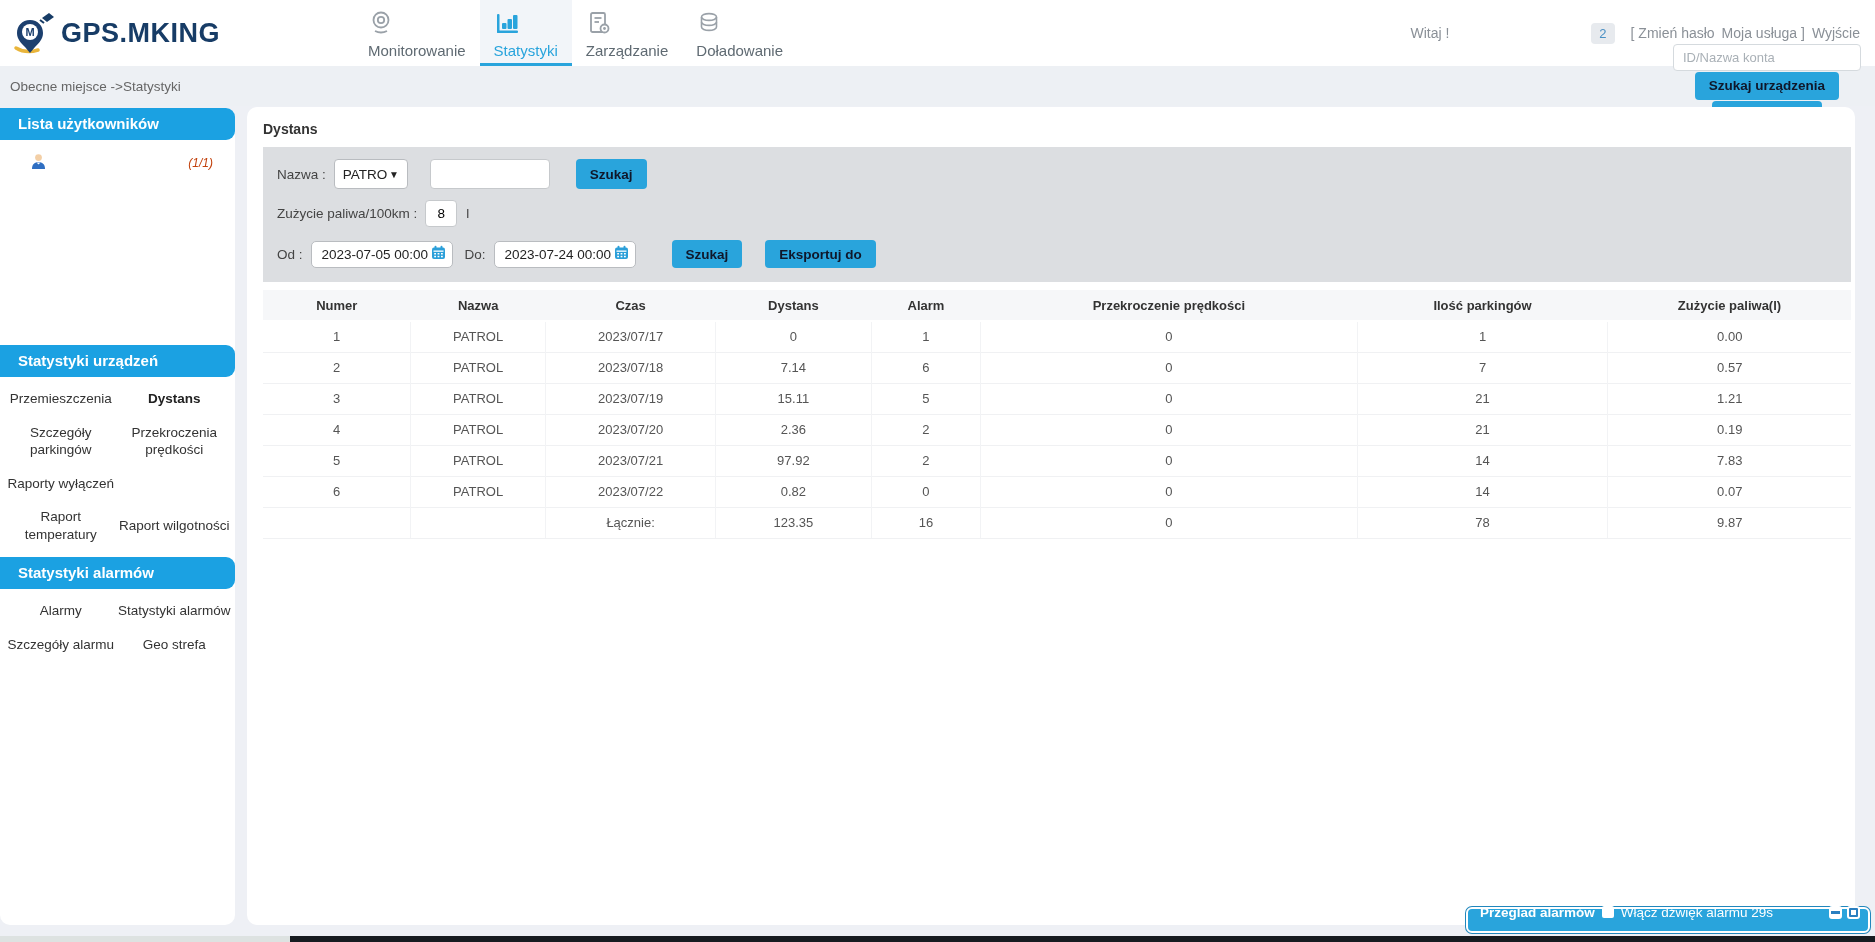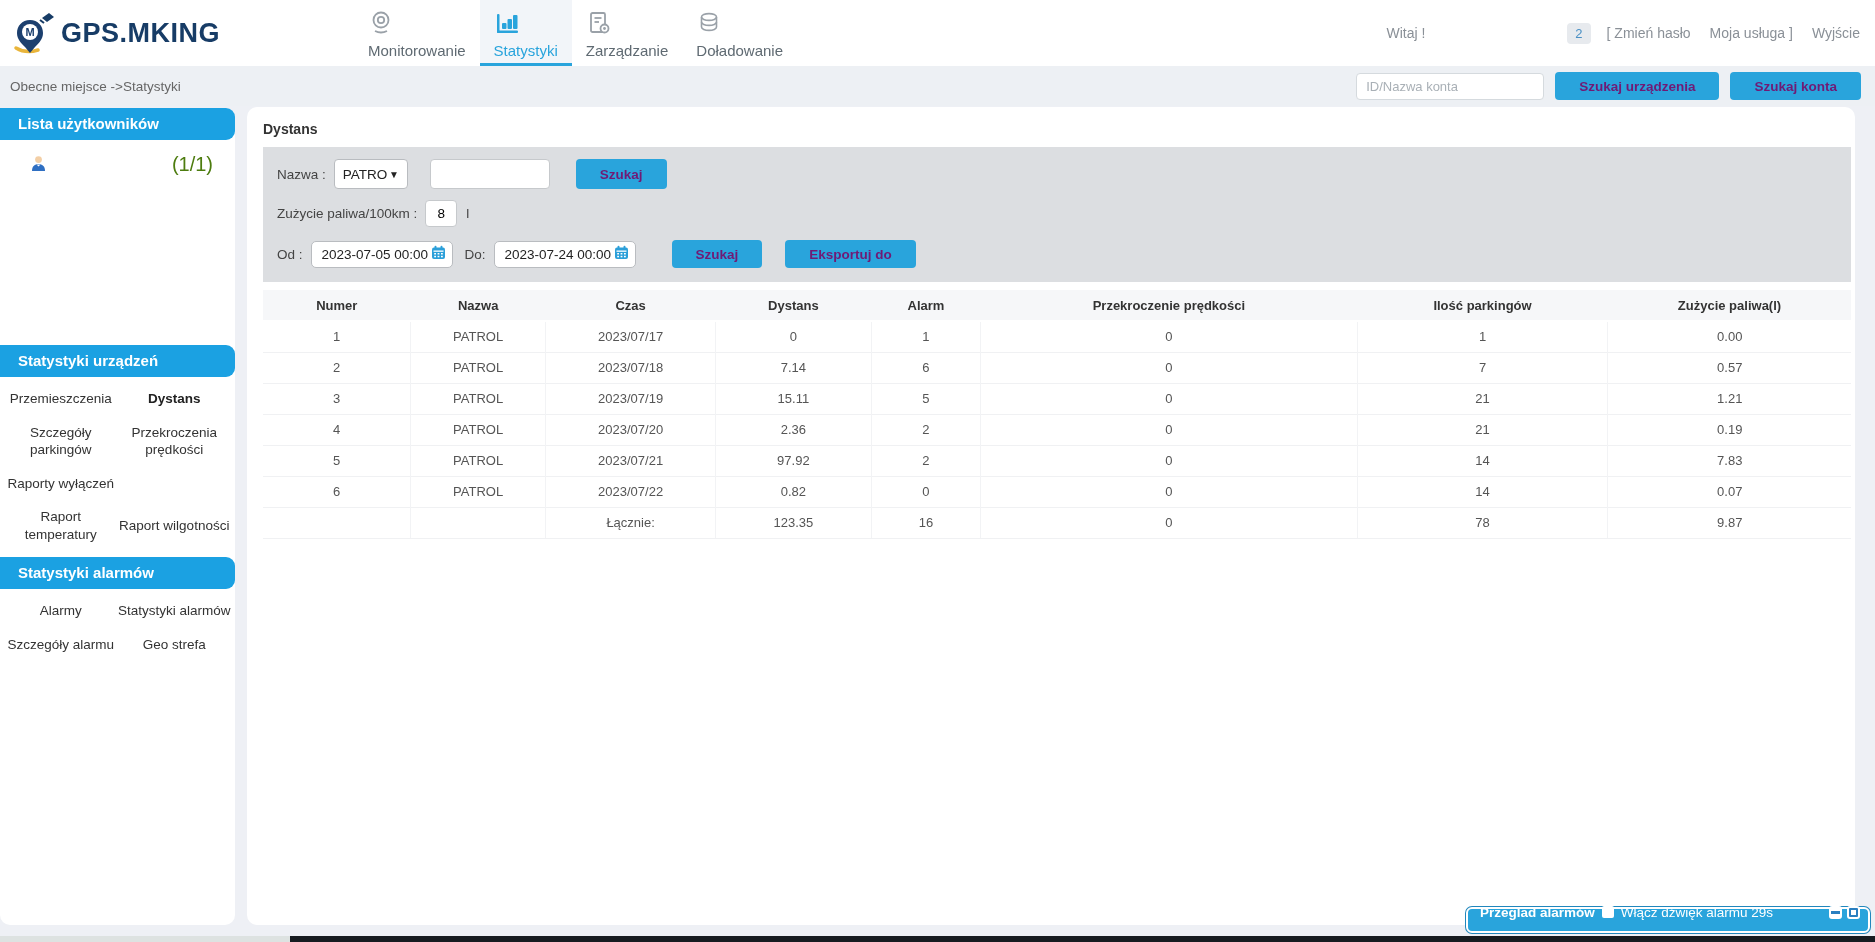--- a/index.html
+++ b/index.html
@@ -16,36 +16,36 @@
   .logo { display:flex; align-items:center; padding-left:12px; width:242px; }
   .logo-text { font-size:27px; font-weight:bold; color:#173c66; letter-spacing:.5px; margin-left:3px; }
   .main-nav { display:flex; margin-left:112px; }
   .tab { padding:9px 14px 0; display:flex; flex-direction:column; align-items:flex-start; gap:5px; cursor:pointer; }
   .tab .ticon { height:28px; display:flex; align-items:center; }
   .tab .tlabel { font-size:15px; color:#5f6a72; white-space:nowrap; }
   .tab.active { background:#f2f5f9; border-bottom:3px solid #29a4dc; }
   .tab.active .tlabel { color:#29a4dc; }
   .header-right { margin-left:auto; display:flex; align-items:center; color:#8a9097; font-size:14px; padding-right:15px; }
   .badge { margin-left:142px; background:#e7eaee; color:#4a90c4; border-radius:4px; padding:3px 8px; font-size:13px; }
-  .hlinks { margin-left:16px; display:flex; gap:19px; white-space:nowrap; }
+  .hlinks { margin-left:16px; display:flex; gap:7px; white-space:nowrap; }
   .hlinks span { cursor:pointer; }
   
   .crumb-bar { height:40px; background:#edf0f4; display:flex; align-items:center; padding:0 14px 0 10px; }
   .crumb { color:#666; font-size:13.5px; }
-  .crumb-right { margin-left:auto; display:flex; align-items:center; gap:11px; }
+  .crumb-right { margin-left:auto; display:flex; align-items:center; gap:1px;flex-direction:column; }
   .search-input { width:188px; height:27px; border:1px solid #d5dade; border-radius:4px; background:#fff; padding:0 9px; font-size:13px; font-family:"Liberation Sans",sans-serif; color:#333; }
   .search-input::placeholder { color:#a9b0b6; }
-  .btn { background:#29a4dc; color:#701a75; font-weight:bold; border:none; border-radius:4px; height:28px; padding:0 24px; font-size:13.5px; cursor:pointer; font-family:"Liberation Sans",sans-serif; white-space:nowrap; }
+  .btn { background:#29a4dc; color:#0f172a; font-weight:bold; border:none; border-radius:4px; height:28px; padding:0 14px; font-size:13.5px; cursor:pointer; font-family:"Liberation Sans",sans-serif; white-space:nowrap; }
   
   .content { display:flex; align-items:flex-start; padding-right:20px; }
   .sidebar { width:235px; background:#fff; border-radius:0 10px 10px 10px; min-height:817px; margin-top:2px; }
   .side-header { background:#1ba1e2; color:#fff; font-weight:bold; font-size:15px; padding:7px 0 8px 18px; border-radius:0 9px 9px 0; }
   .user-block { height:205px; }
   .user-row { display:flex; align-items:center; justify-content:space-between; padding:13px 22px 0 30px; cursor:pointer; }
-  .user-count { color:#4d7c0f; font-size:20px; }
+  .user-count { color:#c2410c; font-size:12px;font-style:italic; }
   .side-grid { display:grid; grid-template-columns:1fr 1fr; padding:13px 4px 14px; row-gap:16px; }
   .cell { text-align:center; font-size:13.5px; color:#333; line-height:1.3; cursor:pointer; align-self:center; }
   .cell.active { font-weight:bold; color:#222; }
   .cell.empty { cursor:default; }
   
   .panel { flex:1; margin-left:12px; margin-top:1px; background:#fff; border-radius:10px; min-height:818px; padding-bottom:20px; }
   .panel-title { font-weight:bold; color:#333; font-size:14px; padding:14px 16px 10px; }
   .filter-box { margin:0 4px 0 16px; background:#dcdee1; padding:12px 14px 14px; }
   .f-row { display:flex; align-items:center; }
   .f-row.r1 { margin-bottom:11px; }

